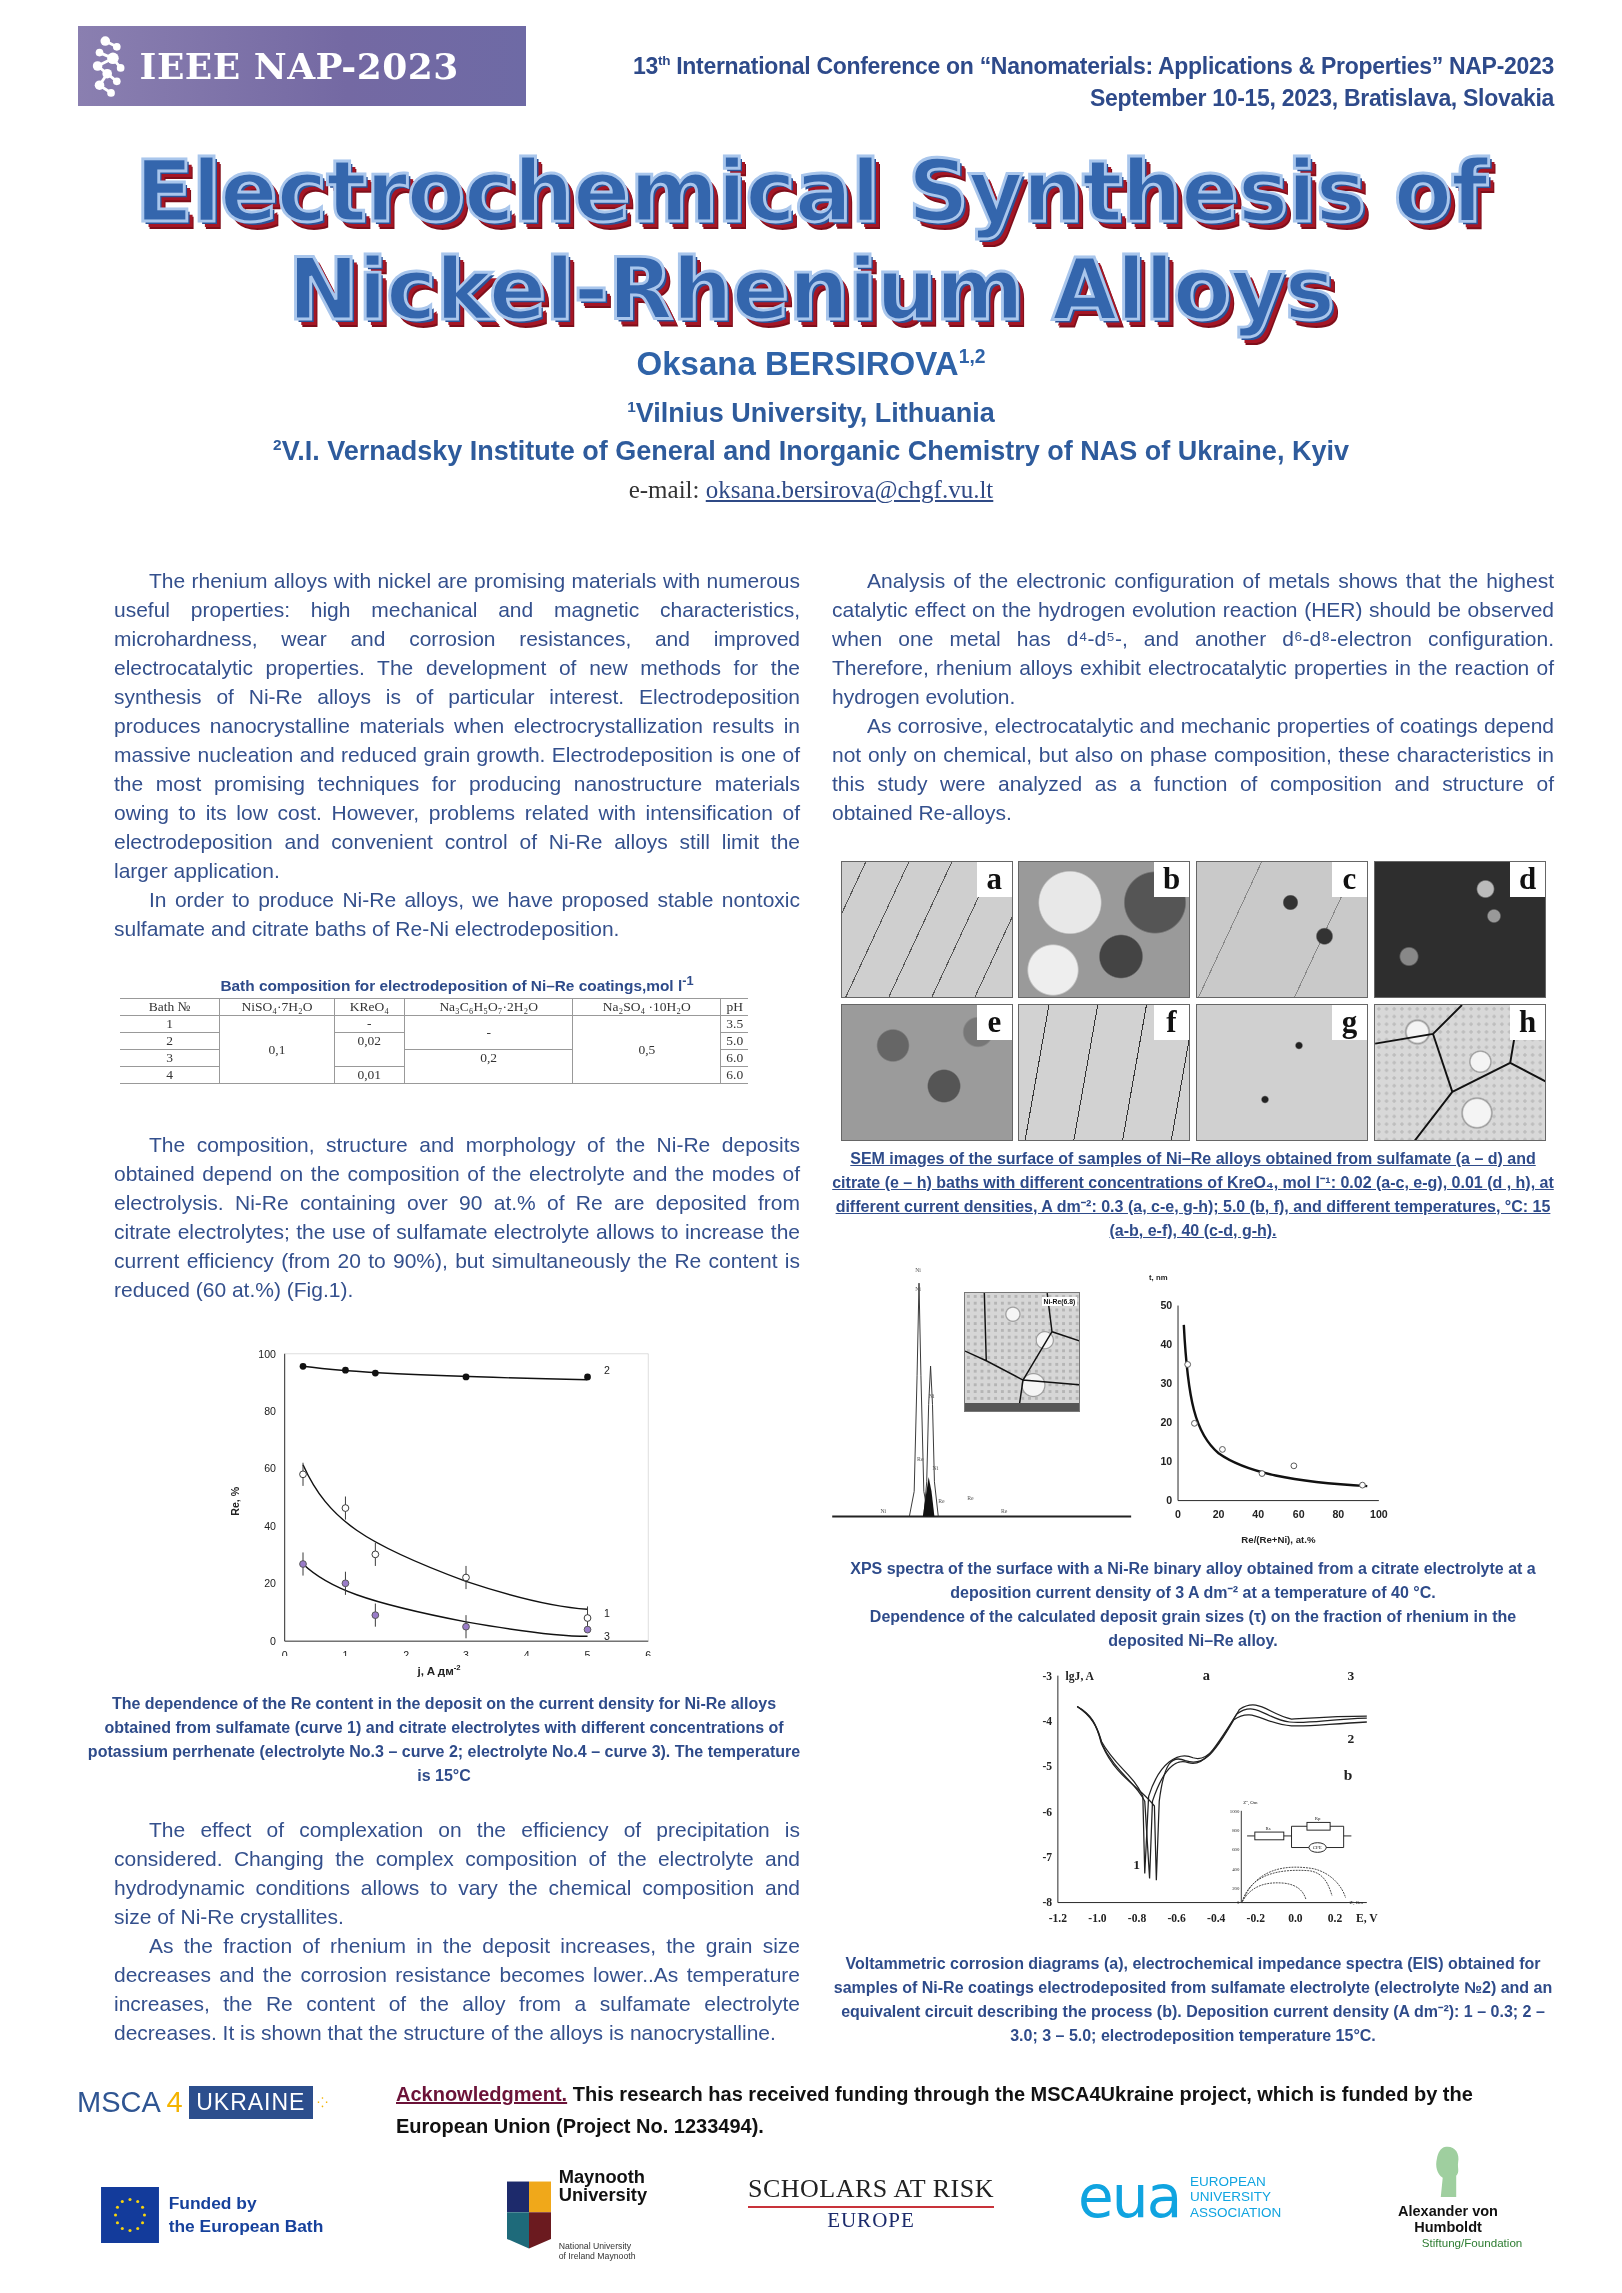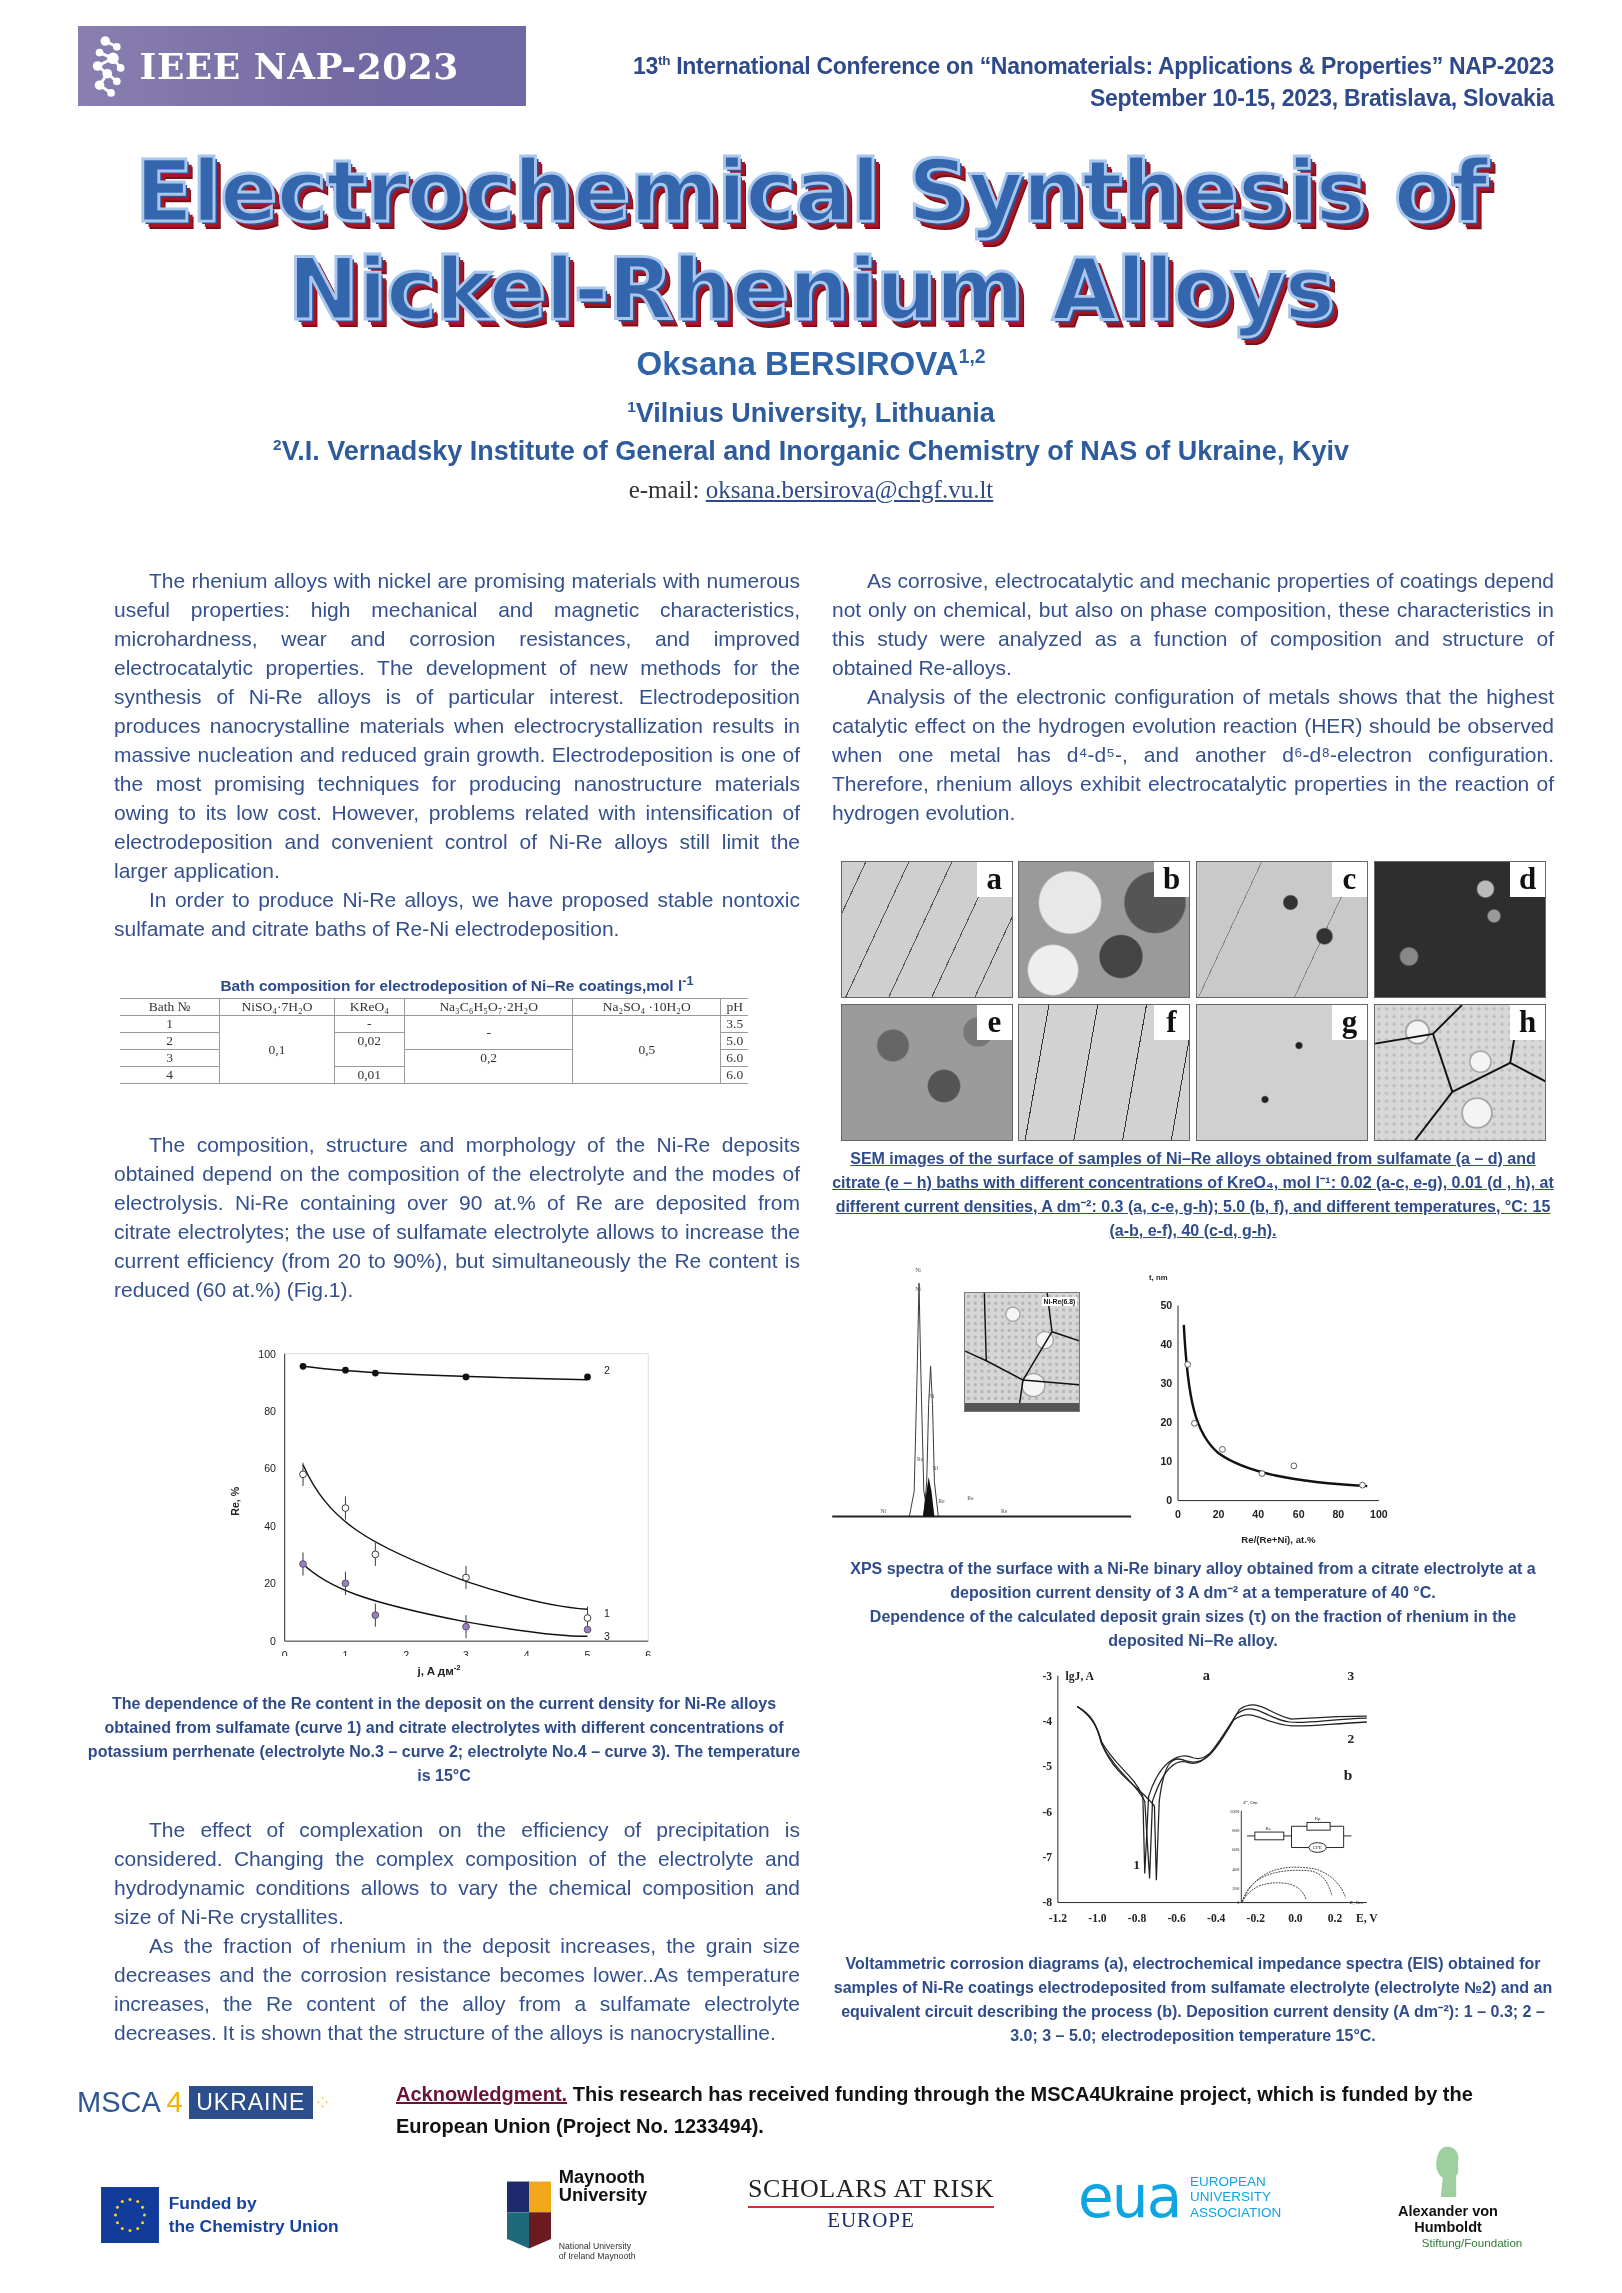--- a/index.html
+++ b/index.html
@@ -212,22 +212,22 @@
 <div class="abs" style="left:222px; top:1663px; width:434px; text-align:center; font-size:11.6px; font-weight:bold; color:#222;">j, A дм<sup style="font-size:7.7px">-2</sup></div>
 
 <div class="abs cap" style="left:87px; width:714px; top:1692px;">The dependence of the Re content in the deposit on the current density for Ni-Re alloys obtained from sulfamate (curve 1) and citrate electrolytes with different concentrations of potassium perrhenate (electrolyte No.3 – curve 2; electrolyte No.4 – curve 3). The temperature is 15°C</div>
 
 <div class="abs col-l" style="top:1815px;">
   <p class="para">The effect of complexation on the efficiency of precipitation is considered. Changing the complex composition of the electrolyte and hydrodynamic conditions allows to vary the chemical composition and size of Ni-Re crystallites.</p>
   <p class="para">As the fraction of rhenium in the deposit increases, the grain size decreases and the corrosion resistance becomes lower..As temperature increases, the Re content of the alloy from a sulfamate electrolyte decreases. It is shown that the structure of the alloys is nanocrystalline.</p>
 </div>
 
 <div class="abs col-r" style="top:566px;">
+  <p class="para">Analysis of the electronic configuration of metals shows that the highest catalytic effect on the hydrogen evolution reaction (HER) should be observed when one metal has d⁴-d⁵-, and another d⁶-d⁸-electron configuration. Therefore, rhenium alloys exhibit electrocatalytic properties in the reaction of hydrogen evolution.</p>
   <p class="para">As corrosive, electrocatalytic and mechanic properties of coatings depend not only on chemical, but also on phase composition, these characteristics in this study were analyzed as a function of composition and structure of obtained Re-alloys.</p>
-  <p class="para">Analysis of the electronic configuration of metals shows that the highest catalytic effect on the hydrogen evolution reaction (HER) should be observed when one metal has d⁴-d⁵-, and another d⁶-d⁸-electron configuration. Therefore, rhenium alloys exhibit electrocatalytic properties in the reaction of hydrogen evolution.</p>
 </div>
 
 <div class="abs" style="left:836px; top:859px; width:714px; height:290px;">
   <div class="sem" style="left:4.8px; top:1.9px; background: repeating-linear-gradient(115deg, #cfcfcf 0 21px, #555 21px 22px, #cfcfcf 22px 39px);">
       <div class="lbl">a</div>
     </div>
   <div class="sem" style="left:182px; top:1.9px; background: radial-gradient(circle at 30% 30%, #e8e8e8 0 20%, transparent 21%), radial-gradient(circle at 60% 70%, #444 0 15%, transparent 16%), radial-gradient(circle at 80% 30%, #555 0 18%, transparent 19%), radial-gradient(circle at 20% 80%, #eee 0 14%, transparent 15%), #9a9a9a;">
       <div class="lbl">b</div>
     </div>
   <div class="sem" style="left:360px; top:1.9px; background: radial-gradient(circle at 55% 30%, #333 0 5%, transparent 6%), radial-gradient(circle at 75% 55%, #333 0 5%, transparent 6%), repeating-linear-gradient(115deg, #c9c9c9 0 58px, #888 58px 59px, #c9c9c9 59px 87px);">
@@ -416,21 +416,21 @@
       <circle cx="30" cy="45" r="1.6"></circle>
         <circle cx="22" cy="43" r="1.6"></circle>
         <circle cx="17" cy="37" r="1.6"></circle>
         <circle cx="15" cy="29" r="1.6"></circle>
         <circle cx="17" cy="21" r="1.6"></circle>
         <circle cx="22" cy="15" r="1.6"></circle>
     </g>
   </svg>
   <div style="margin-left:9.7px; font-weight:bold; color:#16419c; font-size:17.4px; line-height:23px;">
     <div>Funded by</div>
-      <div>the Chemistry Union</div>
+      <div>the European Bath</div>
   </div>
 </div>
 
 <div class="abs" style="left:507px; top:2168px; display:flex; align-items:center;">
   <svg width="44" height="68" viewBox="0 0 46 70">
     <path d="M0,0 H23 V32 H0 Z" fill="#1d2a6b"></path>
       <path d="M23,0 H46 V32 H23 Z" fill="#f0a81a"></path>
     <path d="M0,32 H23 V70 L0,60 Z" fill="#1e6a7a"></path>
       <path d="M23,32 H46 V60 L23,70 Z" fill="#6b1a1f"></path>
   </svg>

